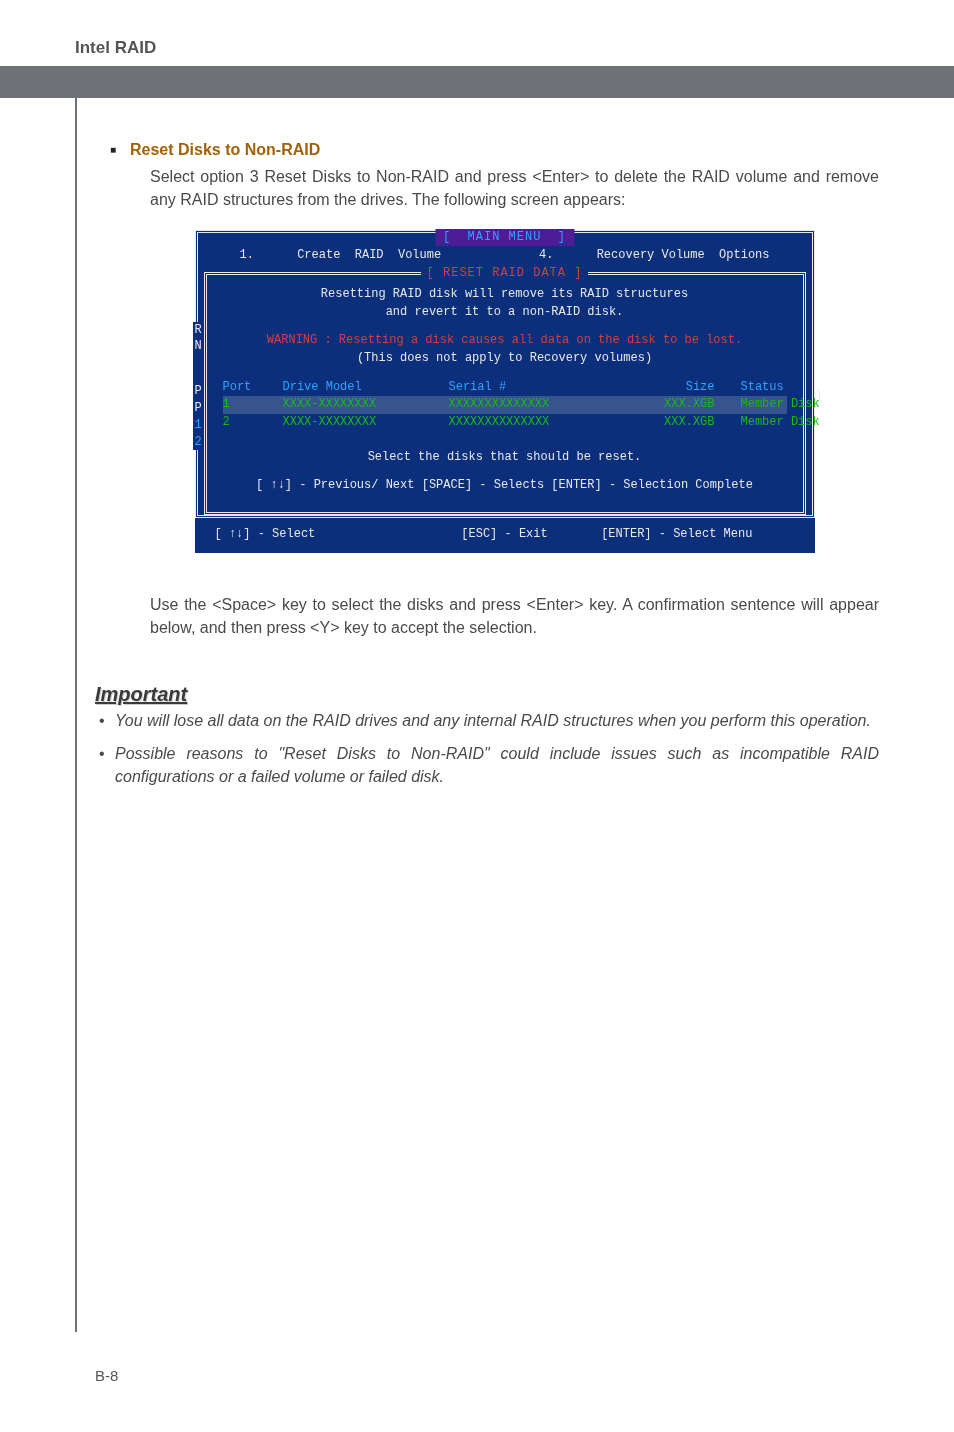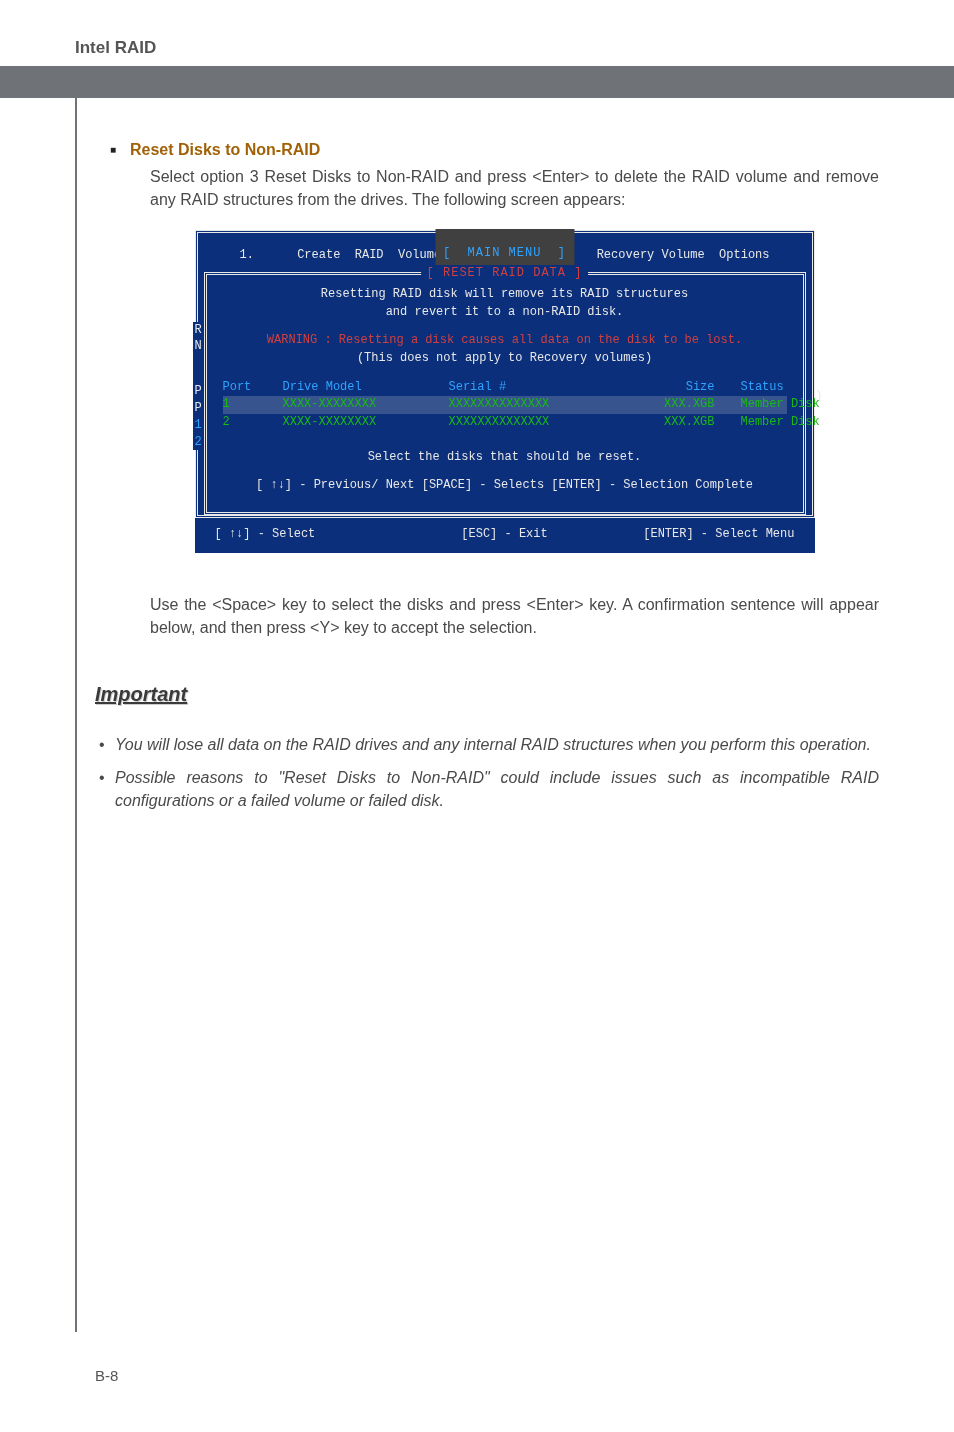--- a/index.html
+++ b/index.html
@@ -66,23 +66,23 @@
   }
   .bios-outer {
     border: 3px double #e8e8e8;
     padding: 8px 12px 0 12px;
   }
   .main-menu-label {
     position: absolute;
     top: -1px;
     left: 50%;
     transform: translateX(-50%);
-    background: #404040;
+    background: #4c1d95;
     color: #30a2ff;
-    padding: 16px 8px;
+    padding: 0 8px;
     letter-spacing: 1px;
   }
   .top-row {
     display: flex;
     justify-content: space-between;
     padding: 6px 30px 8px 30px;
   }
   .top-row span { white-space: pre; }
   .reset-box {
     border: 3px double #e8e8e8;
@@ -117,21 +117,21 @@
     color: #e8e8e8;
     padding: 0 0 6px 0;
   }
   .bottom-bar {
     display: grid;
     grid-template-columns: 1fr 1fr 1fr;
     padding: 8px 20px 10px 20px;
     color: #e8e8e8;
   }
   .bottom-bar span:nth-child(2) { text-align: center; }
-  .bottom-bar span:nth-child(3) { text-align: right; }
+  .bottom-bar span:nth-child(3) { }
   .side-letters {
     position: absolute;
     left: -2px;
     top: 92px;
     font-size: 12px;
     color: #e8e8e8;
     line-height: 1.4;
     background: #0b2f7a;
   }
   .side-letters div { padding: 0 2px; }
@@ -142,21 +142,21 @@
     color: #e8e8e8;
   }
   .post-text { text-align: justify; margin-bottom: 40px; }
   .important-title {
     font-style: italic;
     font-weight: bold;
     font-size: 20px;
     text-decoration: underline;
     color: #3a3a3a;
     margin-left: -35px;
-    margin-bottom: 24px;
+    margin-bottom: 0;
     text-shadow: 1px 1px 0 #ccc;
   }
   .imp-list {
     list-style: none;
     margin-left: -35px;
     font-style: italic;
   }
   .imp-list li {
     position: relative;
     padding-left: 20px;

